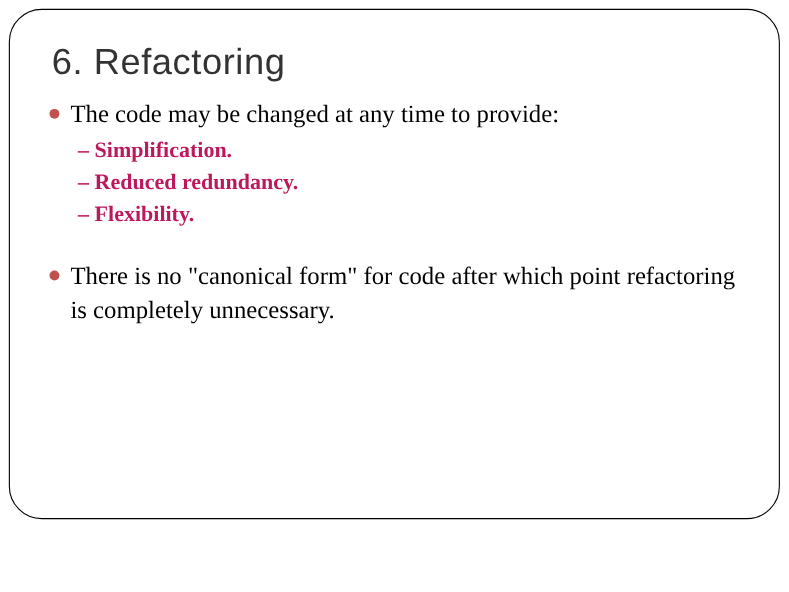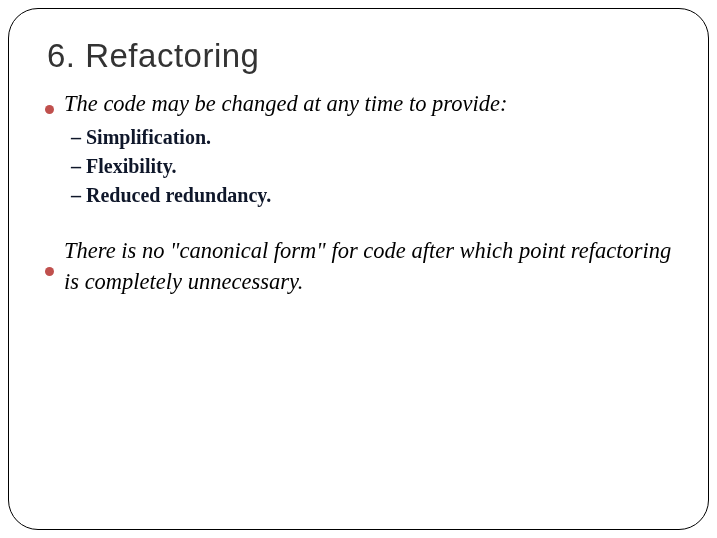--- a/index.html
+++ b/index.html
@@ -7,44 +7,43 @@
     padding: 0;
     width: 717px;
     height: 538px;
     background: #ffffff;
     font-family: Georgia, 'Times New Roman', serif;
     color: #000;
   }
   .slide-frame {
     box-sizing: border-box;
     width: 701px;
-    height: 522px;
+    height: 464px;
     margin: 8px;
     border: 1.5px solid #000;
     border-radius: 30px;
     padding: 28px 34px 20px 34px;
     position: relative;
   }
   .title {
     font-family: 'Trebuchet MS', 'Segoe UI', Arial, sans-serif;
     font-size: 33px;
     font-weight: 400;
     color: #333333;
     margin: 0 0 14px 4px;
     letter-spacing: 0.5px;
   }
   .content {
     margin-left: 2px;
     margin-top: 2px;
   }
   .bullet-row {
     display: flex;
-    align-items: center;
+    align-items: flex-start;
     margin: 0 0 2px 0;
-    font-style: italic;
   }
   .bullet-dot {
     width: 9px;
     height: 9px;
     border-radius: 50%;
     background: #c0504d;
     flex-shrink: 0;
     margin-top: 10px;
     margin-right: 10px;
   }
@@ -52,21 +51,21 @@
     font-size: 22.5px;
     line-height: 1.35;
     color: #000;
   }
   .sub-list {
     margin: 4px 0 4px 26px;
   }
   .sub-item {
     font-size: 20px;
     font-weight: 700;
-    color: #0f172a;
+    color: #be185d;
     line-height: 1.45;
     margin: 0;
   }
   .gap {
     height: 22px;
   }
 </style>
 </head>
 <body>
 
@@ -76,22 +75,22 @@
 
   <div class="content">
 
     <div class="bullet-row">
       <div class="bullet-dot"></div>
       <div class="bullet-text">The code may be changed at any time to provide:</div>
     </div>
 
     <div class="sub-list">
       <p class="sub-item">– Simplification.</p>
+      <p class="sub-item">– Reduced redundancy.</p>
       <p class="sub-item">– Flexibility.</p>
-      <p class="sub-item">– Reduced redundancy.</p>
     </div>
 
     <div class="gap"></div>
 
 
     <div class="bullet-row">
       <div class="bullet-dot"></div>
       <div class="bullet-text">There is no "canonical form" for code after which point refactoring is completely unnecessary.</div>
     </div>
 

